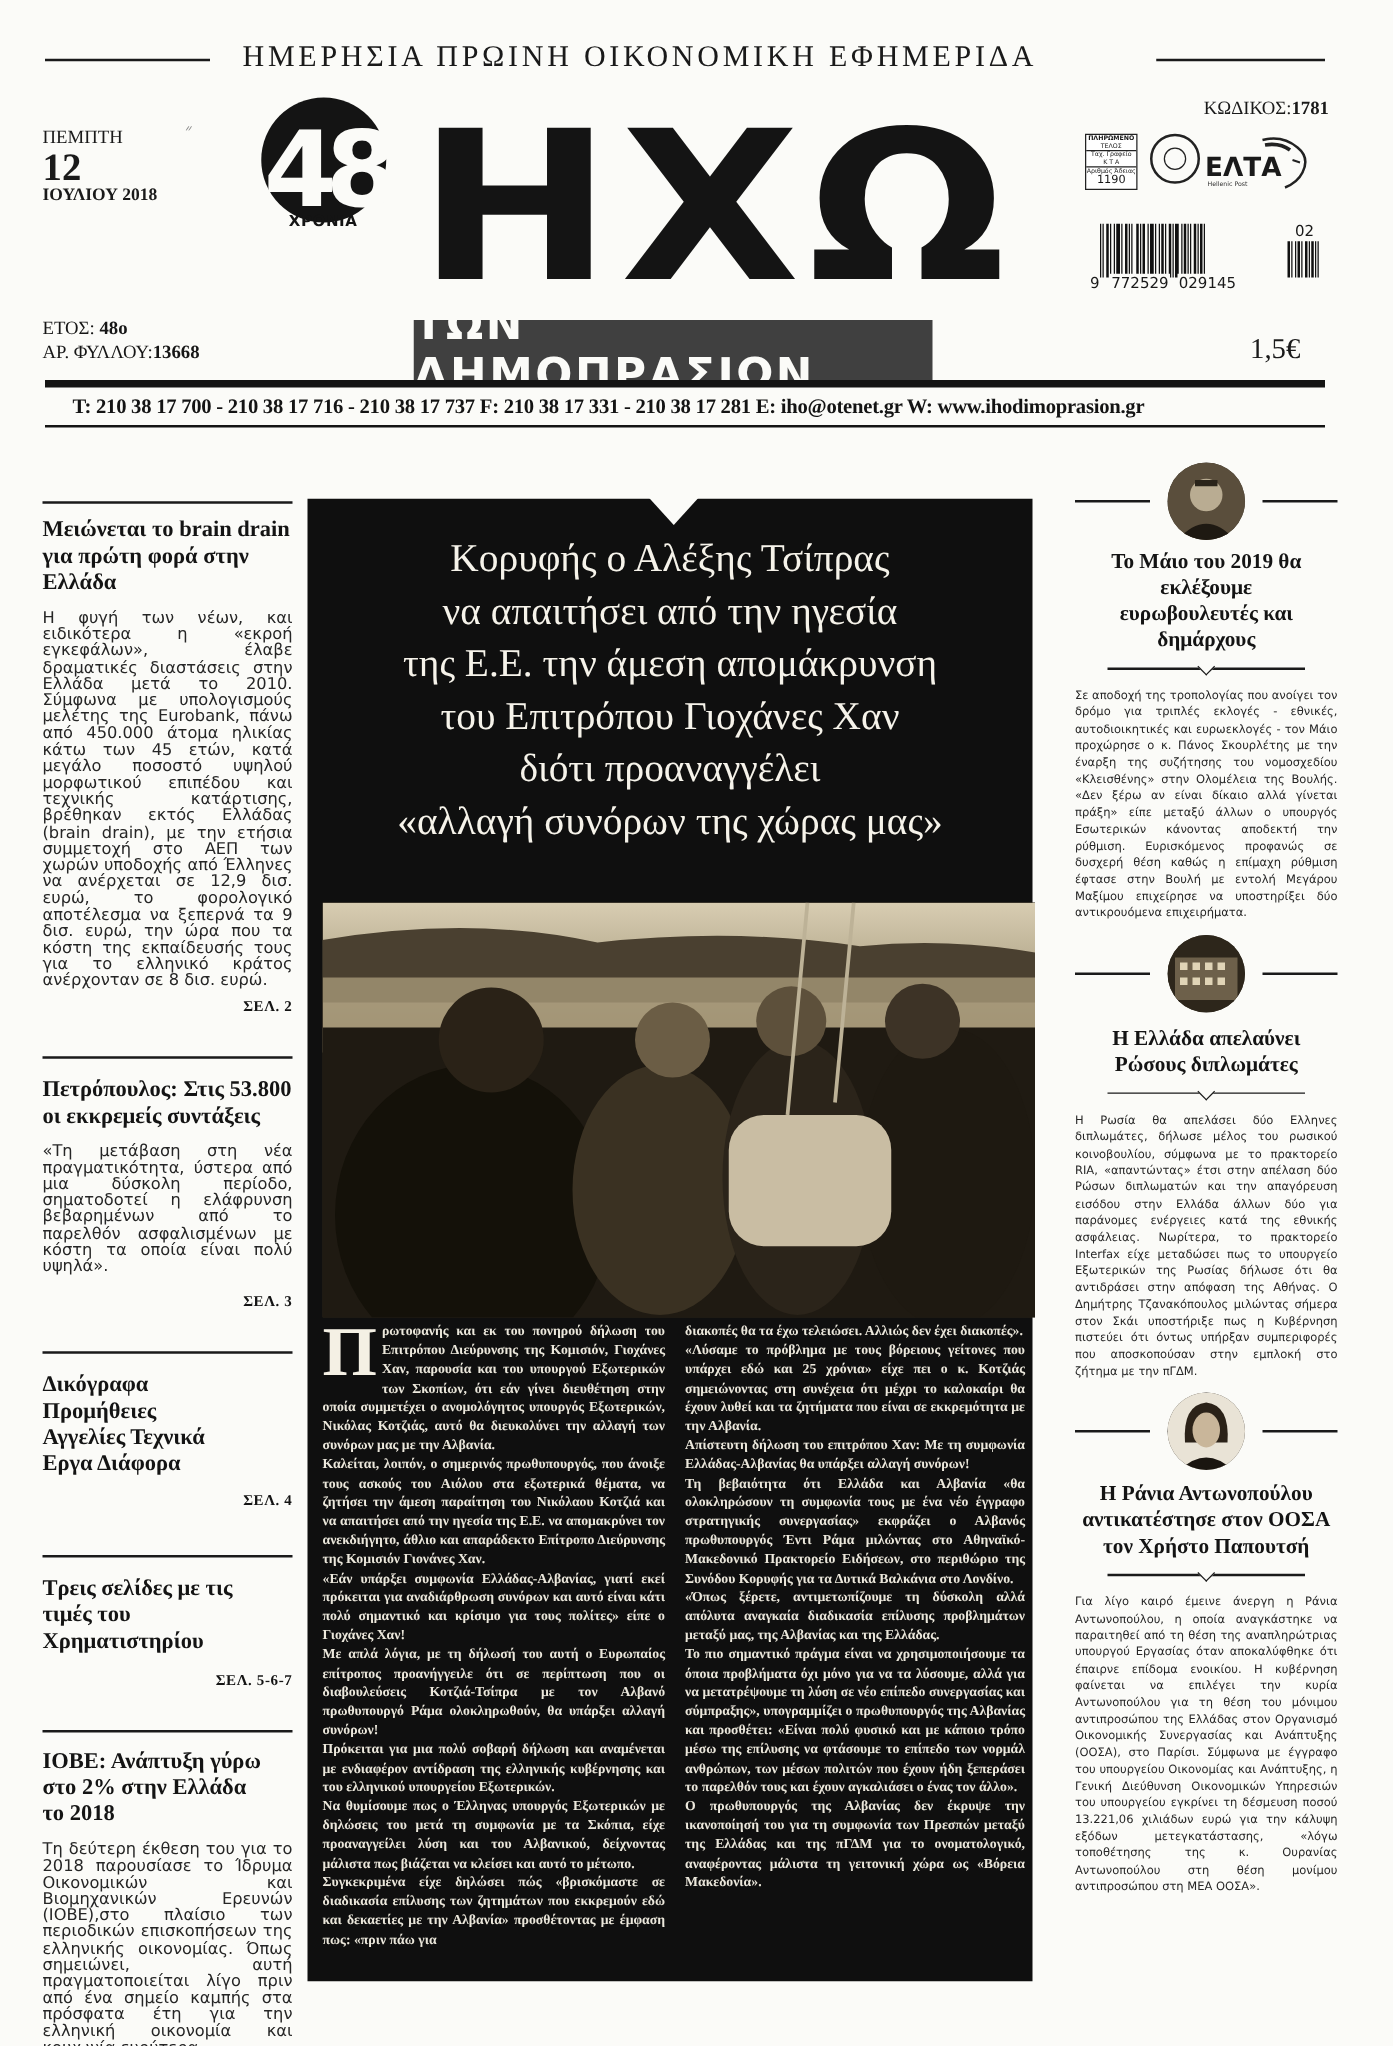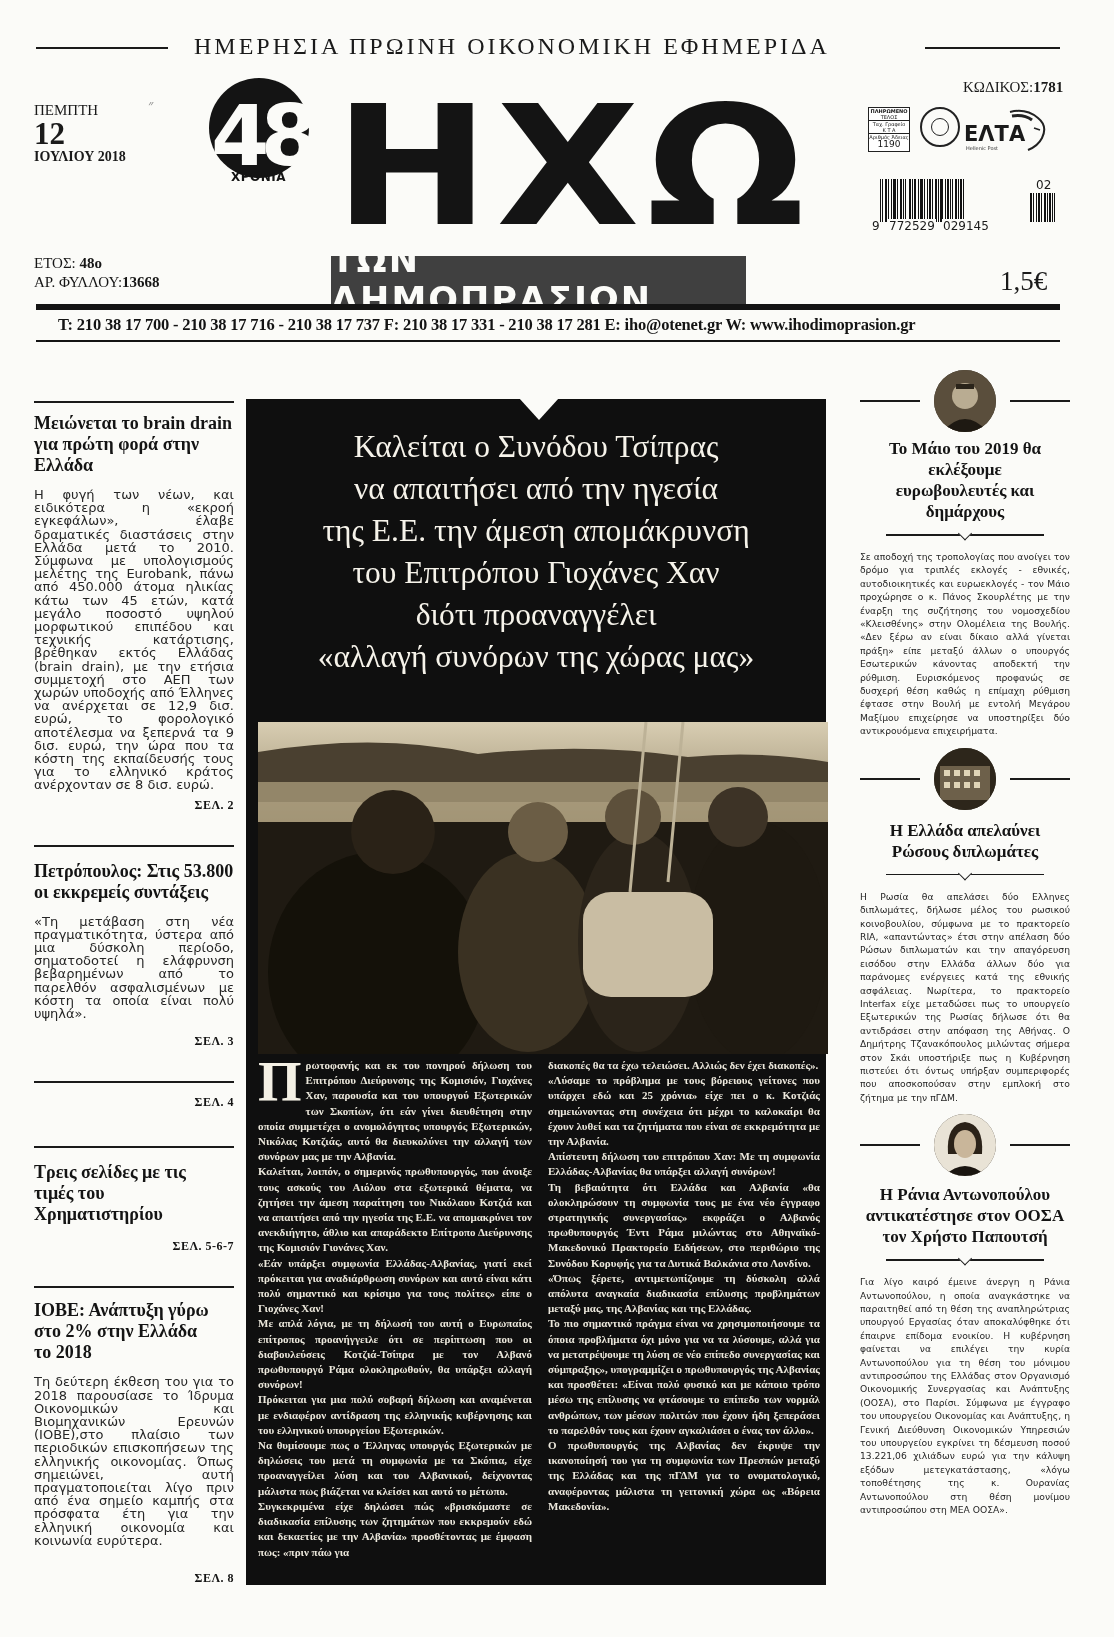--- a/index.html
+++ b/index.html
@@ -26,21 +26,21 @@
   .logo-sub { background: #404040; color: #fbfbf8; font-family: "DejaVu Sans", sans-serif; font-weight: bold; font-size: 35px; letter-spacing: 2px; display: flex; align-items: center; justify-content: center; }
 
   .code-line { font-size: 15px; color: #1a1a1a; }
   .stamp-box { border: 1px solid #222; font-family: "DejaVu Sans", sans-serif; font-size: 5px; line-height: 6px; text-align: center; background: #fff; }
   .stamp-circle { border: 2px solid #222; border-radius: 50%; }
   .elta-text { font-family: "DejaVu Sans", sans-serif; font-weight: bold; font-size: 21px; color: #1a1a1a; }
   .elta-sub { font-family: "DejaVu Sans", sans-serif; font-size: 5px; color: #333; }
   .barcode { display: flex; align-items: stretch; gap: 0; }
   .barcode i { display: block; background: #111; height: 100%; }
   .barcode-digits { font-family: "DejaVu Sans", sans-serif; font-size: 12px; color: #1a1a1a; }
-  .price { font-family: "Liberation Serif", serif; font-size: 27px; color: #1a1a1a; }
+  .price { font-family: "Liberation Serif", serif; font-size: 23px; color: #1a1a1a; }
 
   .contact-bar-top { height: 6px; background: #141414; }
   .contact-bar-bottom { height: 2px; background: #141414; }
   .contact-line { font-family: "Liberation Serif", serif; font-weight: bold; font-size: 16.5px; white-space: nowrap; color: #141414; letter-spacing: -0.2px; }
 
   
   .col-left { left: 34px; width: 200px; }
   .sec-rule { height: 2px; background: #1a1a1a; }
   .left-head { font-family: "Liberation Serif", serif; font-weight: bold; font-size: 18px; line-height: 21px; color: #141414; }
   .left-body { font-family: "DejaVu Sans", sans-serif; font-size: 13px; line-height: 13.2px; color: #262626; text-align: justify; }
@@ -216,37 +216,38 @@
   <div class="left-head" style="margin-top:10px;">Μειώνεται το brain drain για πρώτη φορά στην Ελλάδα</div>
   <div class="left-body" style="margin-top:12px;">Η φυγή των νέων, και ειδικότερα η «εκροή εγκεφάλων», έλαβε δραματικές διαστάσεις στην Ελλάδα μετά το 2010. Σύμφωνα με υπολογισμούς μελέτης της Eurobank, πάνω από 450.000 άτομα ηλικίας κάτω των 45 ετών, κατά μεγάλο ποσοστό υψηλού μορφωτικού επιπέδου και τεχνικής κατάρτισης, βρέθηκαν εκτός Ελλάδας (brain drain), με την ετήσια συμμετοχή στο ΑΕΠ των χωρών υποδοχής από Έλληνες να ανέρχεται σε 12,9 δισ. ευρώ, το φορολογικό αποτέλεσμα να ξεπερνά τα 9 δισ. ευρώ, την ώρα που τα κόστη της εκπαίδευσής τους για το ελληνικό κράτος ανέρχονταν σε 8 δισ. ευρώ.</div>
   <div class="page-ref" style="margin-top:6px;">ΣΕΛ. 2</div>
 
   <div class="sec-rule" style="margin-top:32px;"></div>
   <div class="left-head" style="margin-top:14px;">Πετρόπουλος: Στις 53.800 οι εκκρεμείς συντάξεις</div>
   <div class="left-body" style="margin-top:12px;">«Τη μετάβαση στη νέα πραγματικότητα, ύστερα από μια δύσκολη περίοδο, σηματοδοτεί η ελάφρυνση βεβαρημένων από το παρελθόν ασφαλισμένων με κόστη τα οποία είναι πολύ υψηλά».</div>
   <div class="page-ref" style="margin-top:14px;">ΣΕΛ. 3</div>
 
   <div class="sec-rule" style="margin-top:32px;"></div>
+  <div class="left-head" style="margin-top:14px; width:130px;">Δικόγραφα Προμήθειες Αγγελίες Τεχνικά Εργα Διάφορα</div>
   <div class="page-ref" style="margin-top:12px;">ΣΕΛ. 4</div>
 
   <div class="sec-rule" style="margin-top:36px;"></div>
   <div class="left-head" style="margin-top:14px; width:180px;">Τρεις σελίδες με τις τιμές του Χρηματιστηρίου</div>
   <div class="page-ref" style="margin-top:14px;">ΣΕΛ. 5-6-7</div>
 
   <div class="sec-rule" style="margin-top:32px;"></div>
   <div class="left-head" style="margin-top:12px; width:180px;">ΙΟΒΕ: Ανάπτυξη γύρω στο 2% στην Ελλάδα το 2018</div>
   <div class="left-body" style="margin-top:12px;">Τη δεύτερη έκθεση του για το 2018 παρουσίασε το Ίδρυμα Οικονομικών και Βιομηχανικών Ερευνών (ΙΟΒΕ),στο πλαίσιο των περιοδικών επισκοπήσεων της ελληνικής οικονομίας. Όπως σημειώνει, αυτή πραγματοποιείται λίγο πριν από ένα σημείο καμπής στα πρόσφατα έτη για την ελληνική οικονομία και κοινωνία ευρύτερα.</div>
   <div class="page-ref" style="margin-top:24px;">ΣΕΛ. 8</div>
 </div>
 
 <div class="abs center-box"></div>
 <div class="abs notch"></div>
 
 <div class="abs" style="left:246px; top:426px; width:580px;">
-  <div class="main-headline">Καλείται ο Συνόδου Τσίπρας</div>
+  <div class="main-headline">Κορυφής ο Αλέξης Τσίπρας</div>
   <div class="main-headline">να απαιτήσει από την ηγεσία</div>
   <div class="main-headline">της Ε.Ε. την άμεση  απομάκρυνση</div>
   <div class="main-headline">του Επιτρόπου Γιοχάνες Χαν</div>
   <div class="main-headline">διότι προαναγγέλει</div>
   <div class="main-headline">«αλλαγή συνόρων της χώρας μας»</div>
 </div>
 
 <div class="abs photo" aria-label="Αξιωματούχοι συνομιλούν σε σκάφος">
   <svg width="570" height="332" viewBox="0 0 570 332">
     <defs>

